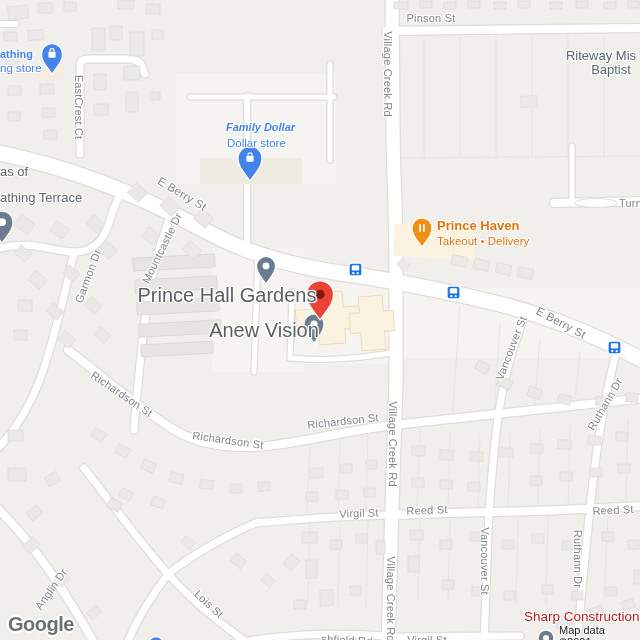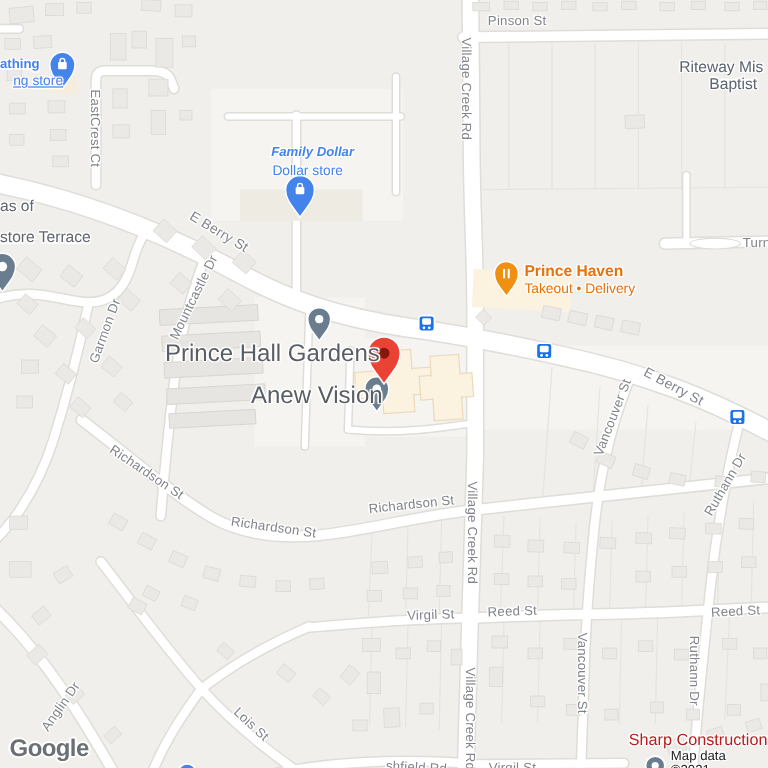--- a/index.html
+++ b/index.html
@@ -351,28 +351,28 @@
   <div class="m-lbl st" style="left:485px;top:561px;transform:translate(-50%,-50%) rotate(90deg);">Vancouver St</div>
   <div class="m-lbl st" style="left:578px;top:559px;transform:translate(-50%,-50%) rotate(90deg);">Ruthann Dr</div>
   <div class="m-lbl st" style="left:391px;top:599px;transform:translate(-50%,-50%) rotate(90deg);">Village Creek Rd</div>
   <div class="m-lbl st" style="left:51px;top:589px;transform:translate(-50%,-50%) rotate(-55deg);">Anglin Dr</div>
   <div class="m-lbl st" style="left:209px;top:604px;transform:translate(-50%,-50%) rotate(43deg);">Lois St</div>
   <div class="m-lbl st" style="left:347px;top:640px;transform:translate(-50%,-50%) rotate(3deg);">shfield Rd</div>
   <div class="m-lbl st" style="left:427px;top:640px;transform:translate(-50%,-50%);">Virgil St</div>
   <div class="m-lbl st" style="left:619px;top:197px;">Turn</div>
 
   <div class="m-lbl blue" style="left:0px;top:48px;">athing</div>
-  <div class="m-lbl blueSub" style="left:11px;top:62px;text-decoration:underline;">ng store</div>
+  <div class="m-lbl blueSub" style="left:0px;top:62px;">ng store</div>
   <div class="m-lbl blue" style="left:226px;top:121px;font-style:italic;">Family Dollar</div>
   <div class="m-lbl blueSub" style="left:227px;top:137px;">Dollar store</div>
   <div class="m-lbl orange" style="left:437px;top:219px;">Prince Haven</div>
   <div class="m-lbl orangeSub" style="left:437px;top:235px;">Takeout • Delivery</div>
   <div class="m-lbl poiBig" style="left:227px;top:295px;transform:translate(-50%,-50%);">Prince Hall Gardens</div>
   <div class="m-lbl poiBig" style="left:264px;top:330px;transform:translate(-50%,-50%);">Anew Vision</div>
   <div class="m-lbl poiMed" style="left:601px;top:56px;transform:translate(-50%,-50%);">Riteway Mis</div>
   <div class="m-lbl poiMed" style="left:611px;top:70px;transform:translate(-50%,-50%);">Baptist</div>
   <div class="m-lbl poiSharp" style="left:524px;top:610px;">Sharp Construction</div>
   <div class="m-lbl poiMed" style="left:0px;top:165px;color:#5e666e;">as of</div>
-  <div class="m-lbl poiMed" style="left:0px;top:191px;color:#5e666e;">store Terrace</div>
+  <div class="m-lbl poiMed" style="left:0px;top:191px;color:#5e666e;">athing Terrace</div>
 
   <div id="glogo">Google</div>
   <div id="attrib">Map data ©2021</div>
 </div>
 
 </body></html>

